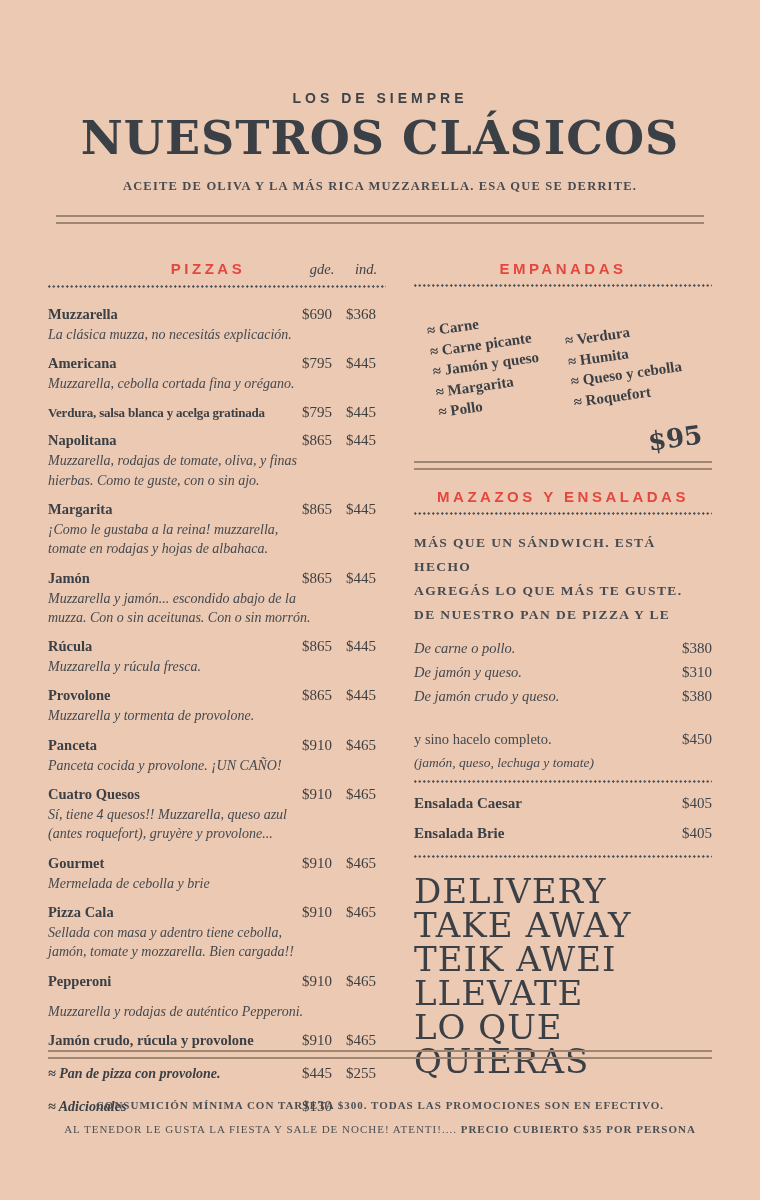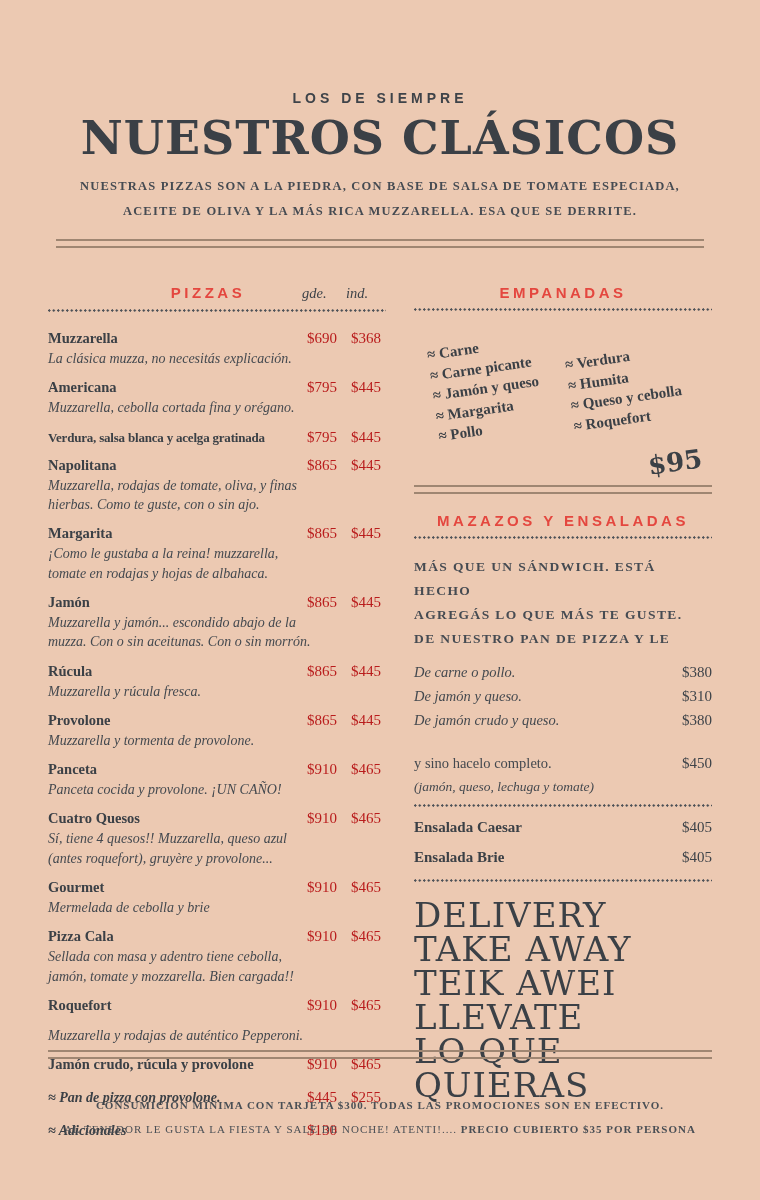--- a/index.html
+++ b/index.html
@@ -44,32 +44,32 @@
   }
   .dotted{
     height:3px;
     background:radial-gradient(circle at 1.2px 1.5px,#4a4f55 1px,transparent 1.3px) repeat-x;
     background-size:4.5px 3px;
   }
 
   
   .pizzas-head{display:flex;align-items:baseline;}
   .pizzas-head .sec-head{flex:1;padding-left:66px;}
-  .colcap{font-style:italic;font-size:14.5px;color:#3e4349;width:40px;text-align:left;flex:none;}
+  .colcap{font-style:italic;font-size:14.5px;color:#3e4349;width:40px;text-align:center;flex:none;}
   .colcap.ind{margin-left:4px;}
   .col-left .dotted{margin:7px 0 18px 0;}
 
   
   .pizza-item{margin-bottom:11px;}
   .pizza-item .row{display:flex;align-items:baseline;}
   .item-name{
     flex:1;padding-right:6px;font-weight:bold;font-size:14.5px;color:#3b4046;
   }
   .item-name.long{font-size:13px;letter-spacing:-0.2px;white-space:nowrap;}
-  .price{width:40px;text-align:center;font-size:15px;flex:none;color:#b91c1c;}
+  .price{width:40px;text-align:left;font-size:15px;flex:none;color:#404040;}
   .price.ind{margin-left:4px;}
   .price.empty{visibility:hidden;}
   .item-desc{
     font-style:italic;font-size:14px;line-height:1.38;color:#44494f;
     max-width:264px;margin-top:2px;
   }
   .pizza-item.gap .item-desc{margin-top:12px;}
   .pizza-item.tilde{margin-top:16px;}
   .pizza-item.tilde .item-name{font-style:italic;font-size:14px;}
 
@@ -122,21 +122,20 @@
 </style>
 </head>
 <body>
 
 <div class="page">
 
   <div class="header">
     <div class="kicker">LOS DE SIEMPRE</div>
     <div class="title">NUESTROS CLÁSICOS</div>
     <div class="subtitle">
-      <div>NUESTRAS PIZZAS SON A LA PIEDRA, CON BASE DE SALSA DE TOMATE ESPECIADA,</div>
       <div>ACEITE DE OLIVA Y LA MÁS RICA MUZZARELLA. ESA QUE SE DERRITE.</div>
     </div>
     <div class="drule"></div>
   </div>
 
   <div class="cols">
 
     <div class="col-left">
       <div class="pizzas-head">
         <div class="sec-head">PIZZAS</div>
@@ -248,21 +247,21 @@
     <div class="row">
       <span class="item-name">Pizza Cala</span>
       <span class="price gde">$910</span>
       <span class="price ind">$465</span>
     </div>
     <div class="item-desc">Sellada con masa y adentro tiene cebolla, jamón, tomate y mozzarella. Bien cargada!!</div>
   </div>
 
   <div class="pizza-item gap">
     <div class="row">
-      <span class="item-name">Roquefort</span>
+      <span class="item-name">Pepperoni</span>
       <span class="price gde">$910</span>
       <span class="price ind">$465</span>
     </div>
     <div class="item-desc">Muzzarella y rodajas de auténtico Pepperoni.</div>
   </div>
 
   <div class="pizza-item">
     <div class="row">
       <span class="item-name">Jamón crudo, rúcula y provolone</span>
       <span class="price gde">$910</span>

